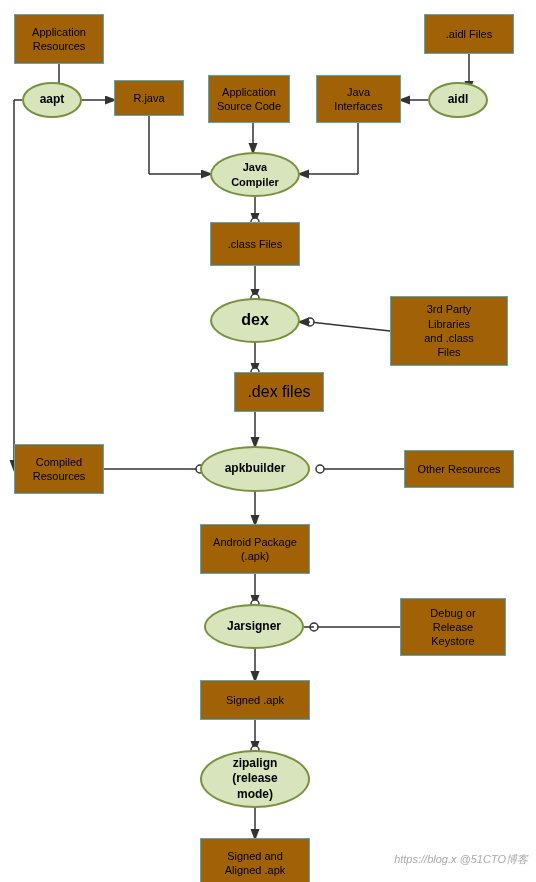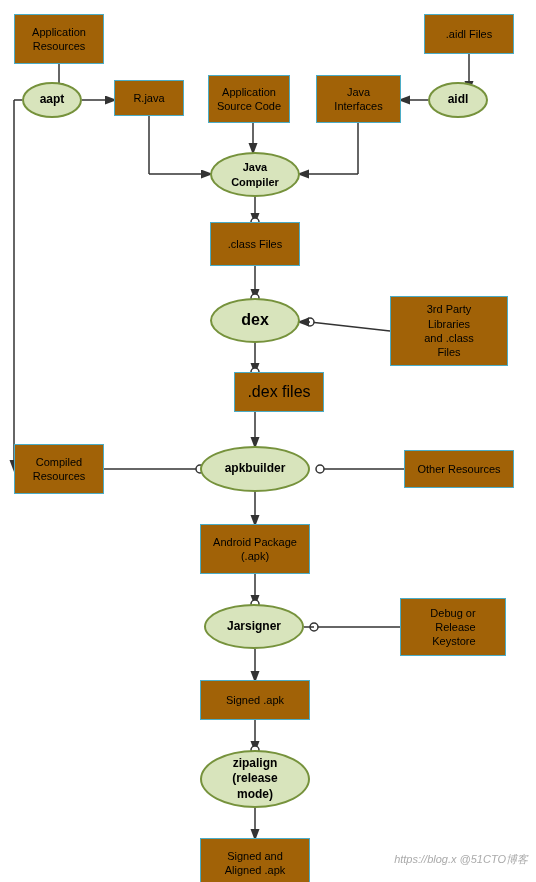--- a/index.html
+++ b/index.html
@@ -199,21 +199,21 @@
   </div>
 
   <div class="box" style="left:404px; top:450px; width:110px; height:38px; font-size:11px;">
     <span>Other Resources</span>
   </div>
 
   <div class="ellipse" style="left:204px; top:604px; width:100px; height:45px; font-size:12px;">
     <span>Jarsigner</span>
   </div>
 
-  <div class="box" style="left:400px; top:598px; width:106px; height:58px; font-size:11px;text-align:right;">
+  <div class="box" style="left:400px; top:598px; width:106px; height:58px; font-size:11px;">
     <span>Debug or<br>Release<br>Keystore</span>
   </div>
 
   <div class="box" style="left:200px; top:680px; width:110px; height:40px; font-size:11px;">
     <span>Signed .apk</span>
   </div>
 
   <div class="ellipse" style="left:200px; top:750px; width:110px; height:58px; font-size:12px;">
     <span>zipalign<br>(release<br>mode)</span>
   </div>

